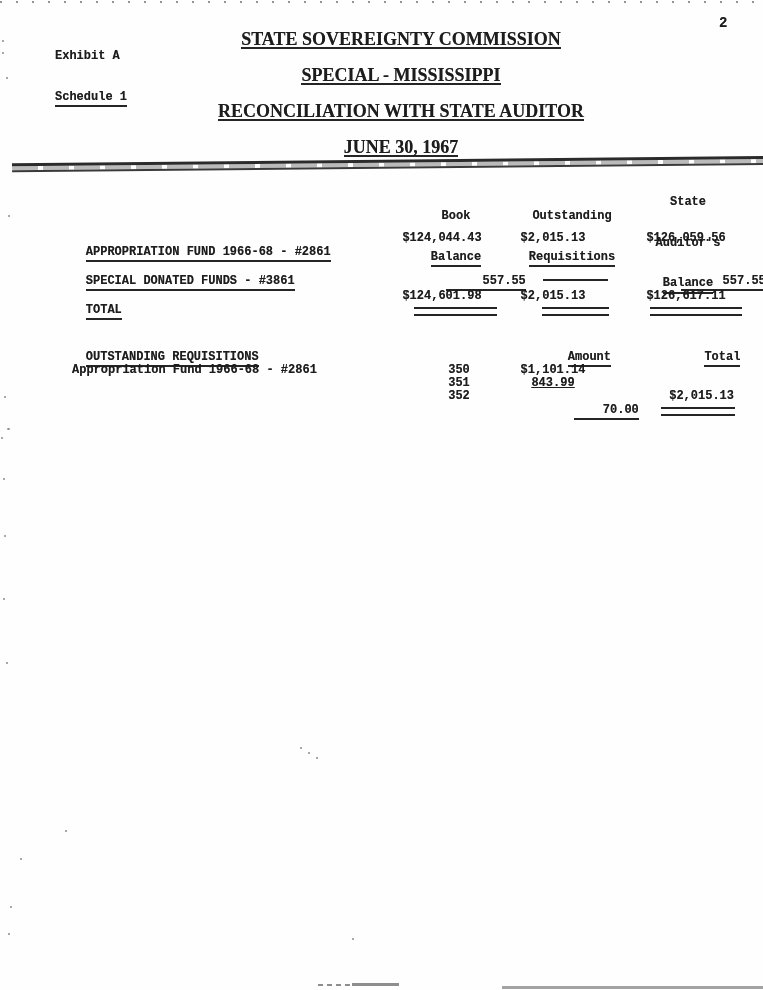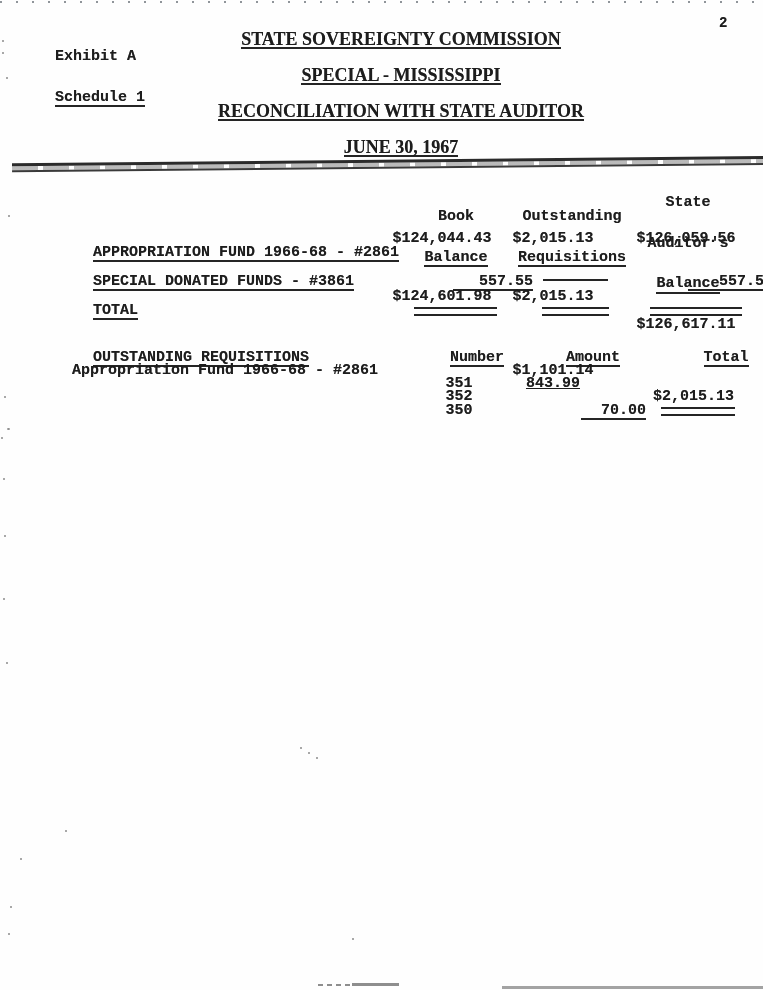--- a/index.html
+++ b/index.html
@@ -1,20 +1,20 @@
 <!DOCTYPE html>
 <html><head>
 <meta charset="utf-8">
 <style>
   html,body{margin:0;padding:0;}
   body{width:763px;height:990px;background:#ffffff;overflow:hidden;}
   .page{position:relative;width:763px;height:990px;background:#fefefe;overflow:hidden;
         font-family:"Liberation Mono","DejaVu Sans Mono",monospace;font-weight:bold;color:#1d1d1d;}
   .abs{position:absolute;}
-  .tw{font-size:15px;line-height:13.5px;white-space:pre;
+  .tw{font-size:12px;line-height:13.5px;white-space:pre;
       text-shadow:0 0 .4px rgba(20,20,20,.55);}
   .title{font-size:18px;line-height:13px;font-family:Liberation Serif, serif;}
   .u{border-bottom:2px solid #252525;padding-bottom:1px;display:inline-block;}
   .num-box{width:110px;text-align:center;}
   .ctr{text-align:center;}
   
   .top-edge{top:1px;left:0;width:763px;height:2px;
     background-image:repeating-linear-gradient(to right,#90959a 0 2px,transparent 2px 16px);}
   
   .dbl-rule{left:12px;top:156px;width:756px;height:4px;
@@ -85,41 +85,38 @@
   </div>
   <div class="abs tw" style="left:652px;top:261px;width:85px;text-align:right;">
     <span class="u" style="width:85px;text-align:right;">557.55</span>
   </div>
 
   <div class="abs tw" style="left:57px;top:290px;">
     <span class="u">TOTAL</span>
   </div>
   <div class="abs tw num-box" style="left:387px;top:290px;">$124,601.98</div>
   <div class="abs tw num-box" style="left:498px;top:290px;">$2,015.13</div>
-  <div class="abs tw num-box" style="left:631px;top:290px;margin-top:28px;">$126,617.11</div>
+  <div class="abs tw num-box" style="left:631px;top:290px;">$126,617.11</div>
   <div class="abs dbl-u" style="left:414px;top:307px;width:83px;"></div>
   <div class="abs dbl-u" style="left:542px;top:307px;width:67px;"></div>
   <div class="abs dbl-u" style="left:650px;top:307px;width:92px;"></div>
 
   <div class="abs tw" style="left:57px;top:337px;">
     <span class="u">OUTSTANDING REQUISITIONS</span>
-  </div>
-  <div class="abs tw ctr" style="left:414px;top:337px;width:90px;">
-    <span class="u">Number</span>
   </div>
   <div class="abs tw ctr" style="left:530px;top:337px;width:90px;">
     <span class="u">Amount</span>
   </div>
   <div class="abs tw ctr" style="left:663px;top:337px;width:90px;">
     <span class="u">Total</span>
   </div>
 
   <div class="abs tw" style="left:72px;top:364px;">Appropriation Fund 1966-68 - #2861</div>
 
-  <div class="abs tw ctr" style="left:429px;top:364px;width:60px;margin-top:40px;">350</div>
+  <div class="abs tw ctr" style="left:429px;top:364px;width:60px;">350</div>
   <div class="abs tw ctr" style="left:429px;top:377px;width:60px;">351</div>
   <div class="abs tw ctr" style="left:429px;top:390px;width:60px;">352</div>
 
   <div class="abs tw num-box" style="left:498px;top:364px;">$1,101.14</div>
   <div class="abs tw num-box" style="left:498px;top:377px;text-decoration:underline;">843.99</div>
   <div class="abs tw" style="left:545px;top:390px;width:65px;text-align:right;">
     <span class="u" style="width:65px;text-align:right;">70.00</span>
   </div>
 
   <div class="abs tw" style="left:624px;top:390px;width:110px;text-align:right;">$2,015.13</div>

